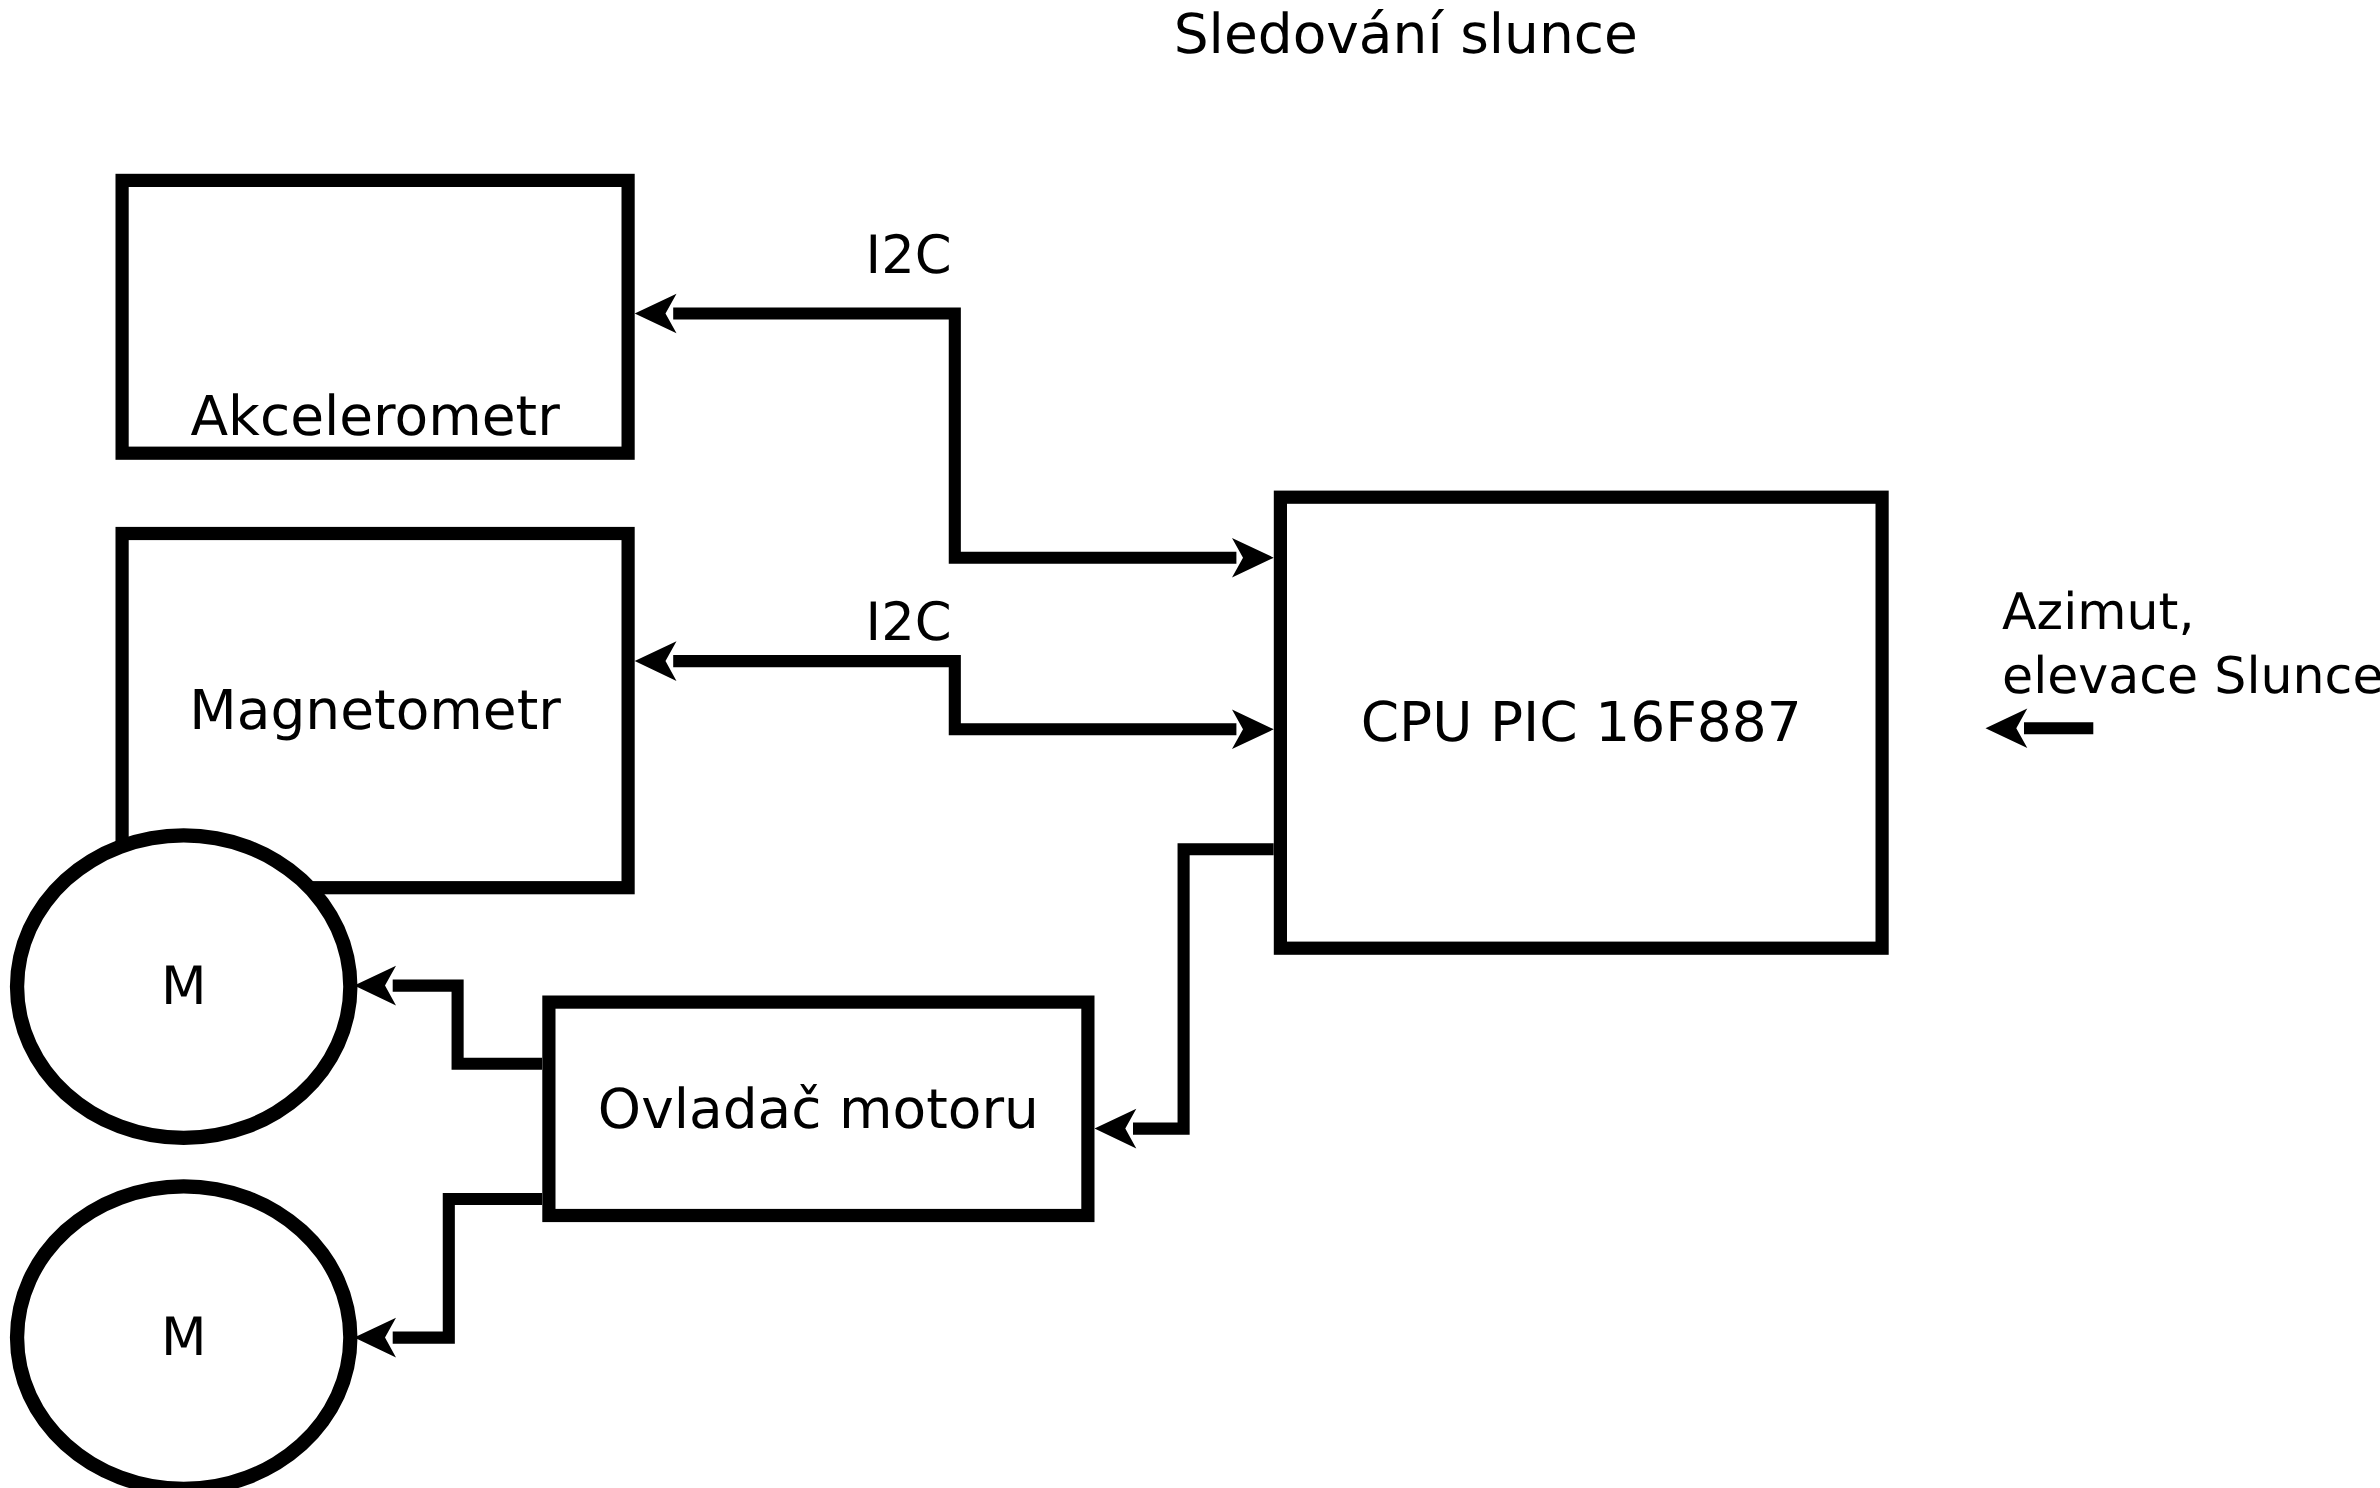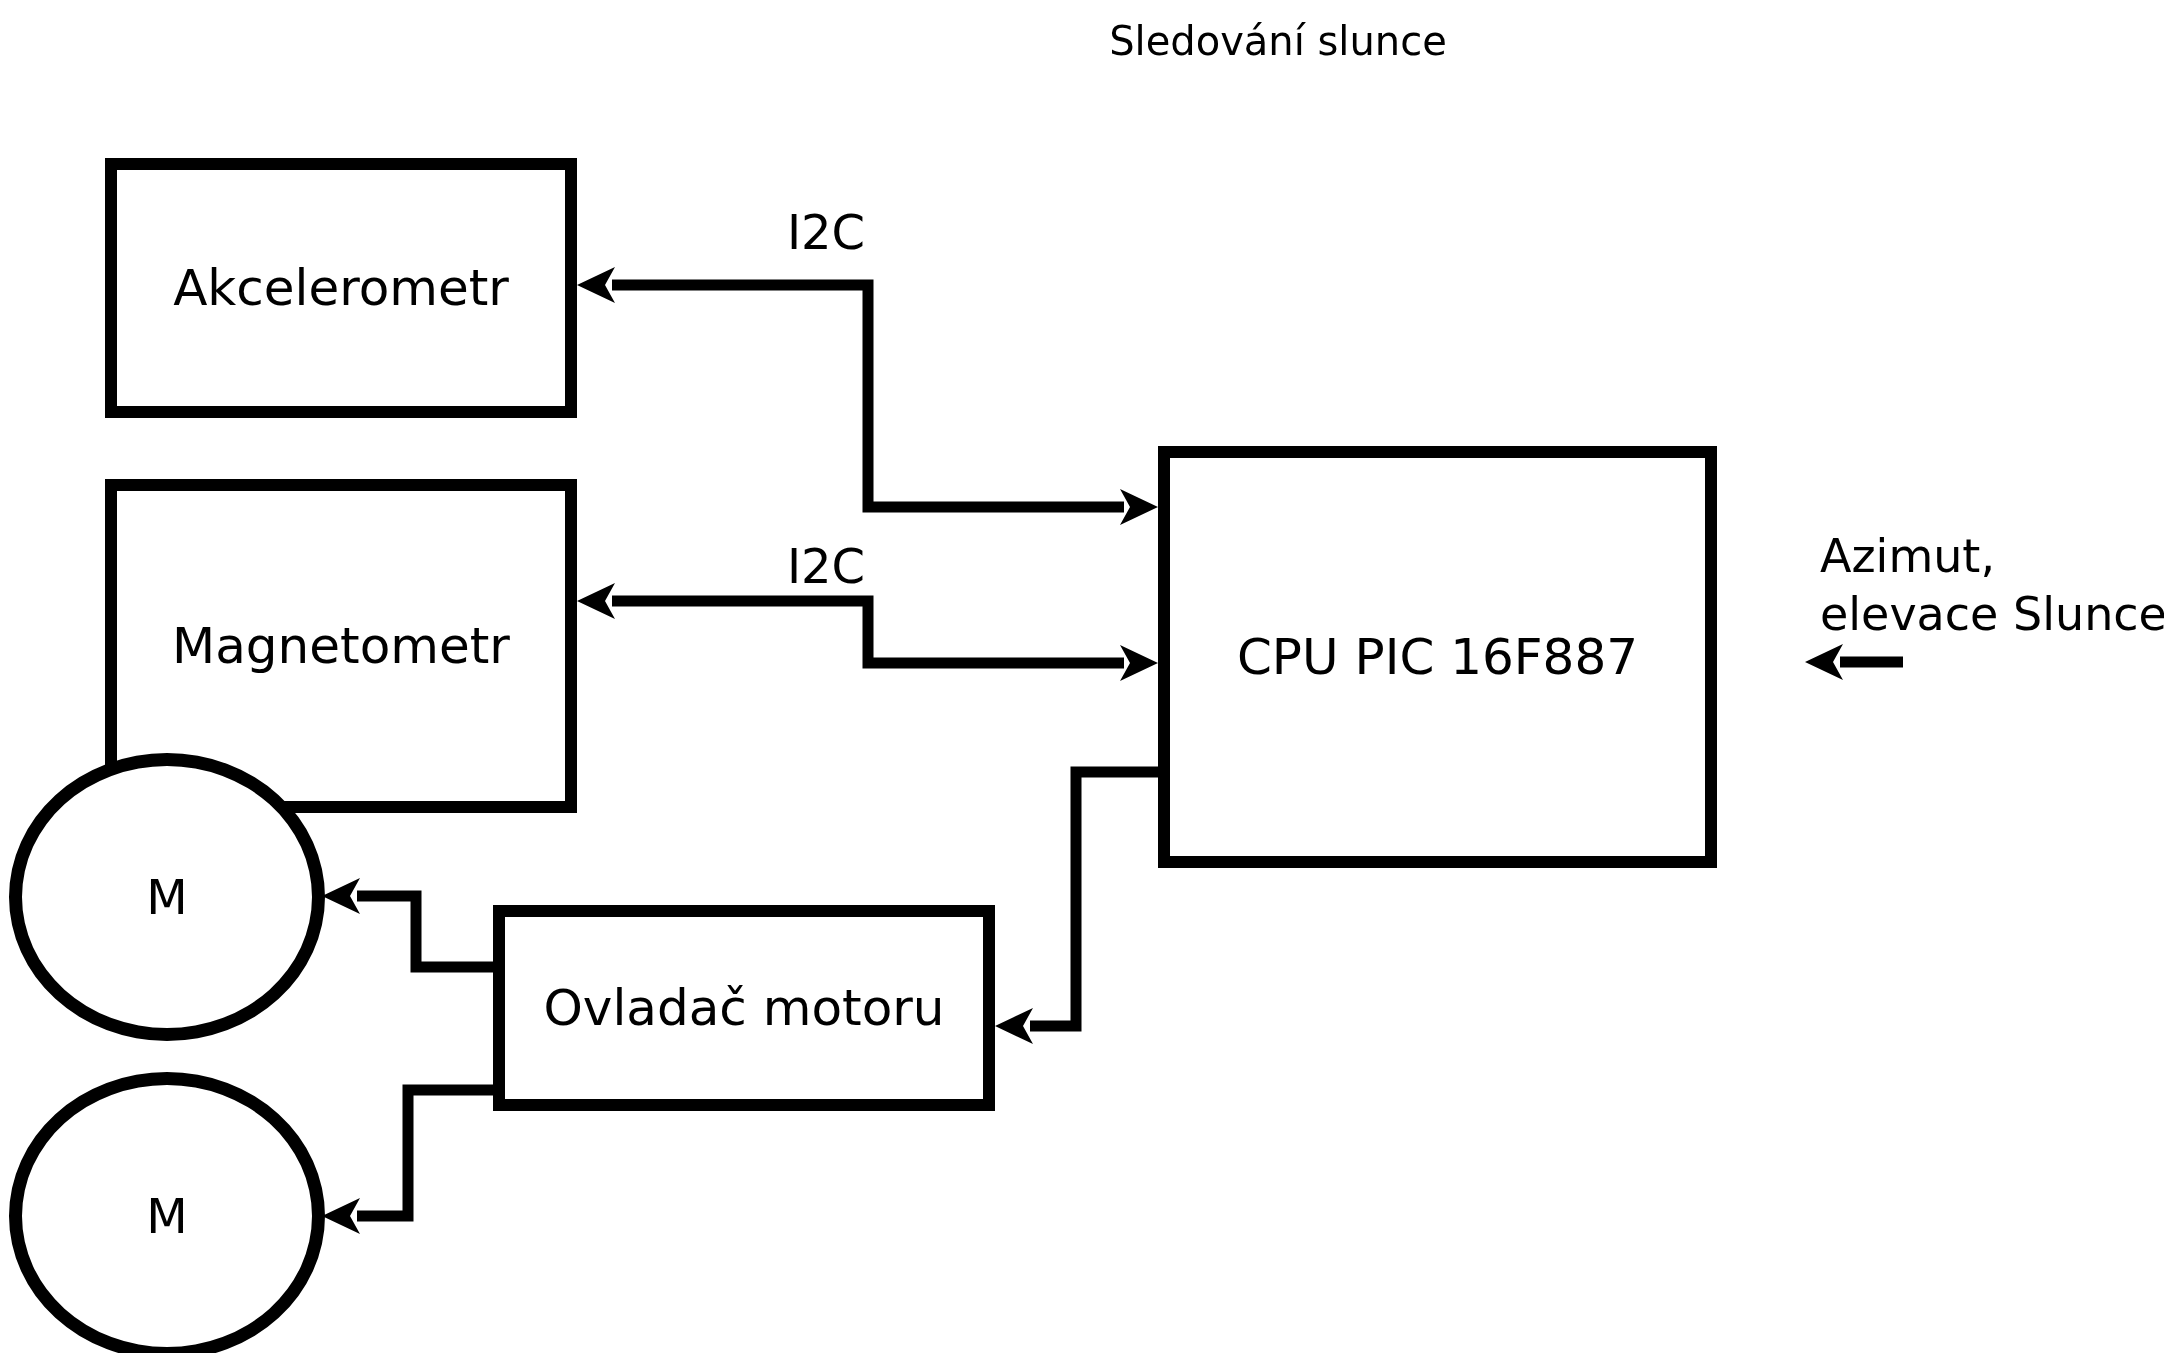--- a/index.html
+++ b/index.html
@@ -20,39 +20,39 @@
 
   .block {
     position:absolute;
     border:12px solid var(--ink);
     background:var(--bg);
     display:flex; align-items:center; justify-content:center;
     font-size:50px; line-height:1.1;
     text-align:center;
     white-space:nowrap;
   }
-  .block-akcelerometr { left:105px; top:158px;  width:472px; height:260px; }
+  .block-akcelerometr { left:105px; top:158px;  width:472px; height:260px;align-items:flex-end; }
   .block-magnetometr  { left:105px; top:479px;  width:472px; height:334px; }
   .block-cpu          { left:1158px; top:446px; width:559px; height:422px; }
   .block-motor-driver { left:493px; top:905px;  width:502px; height:206px; }
 
   .motor {
     position:absolute;
     border:13px solid var(--ink);
     border-radius:50%;
     background:var(--bg);
     display:flex; align-items:center; justify-content:center;
     font-size:48px;
   }
   .motor-top    { left:9px; top:753px;  width:316px; height:288px; }
   .motor-bottom { left:9px; top:1072px; width:316px; height:288px; }
 
   .diagram-title {
-    position:absolute; left:878px; top:18px; width:800px;
-    font-size:40px; text-align:center; white-space:nowrap;
+    position:absolute; left:878px; top:2px; width:800px;
+    font-size:50px; text-align:center; white-space:nowrap;
   }
   .bus-label {
     position:absolute; width:160px;
     font-size:48px; line-height:56px; text-align:center; white-space:nowrap;
   }
   .bus-label-accel { left:746px; top:204px; }
   .bus-label-mag   { left:746px; top:538px; }
   .input-label {
     position:absolute; left:1820px; top:527px;
     font-size:46px; line-height:58px; text-align:left; white-space:nowrap;

